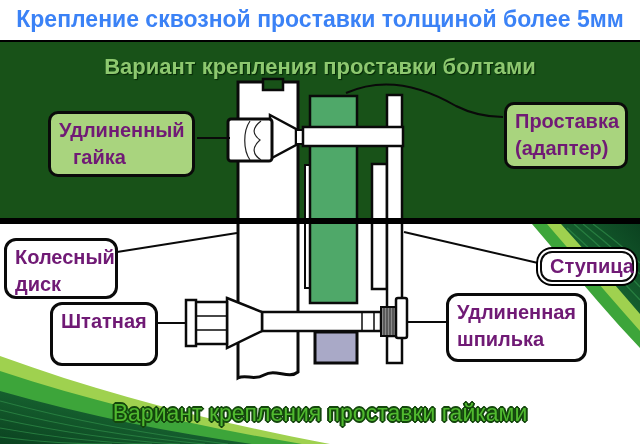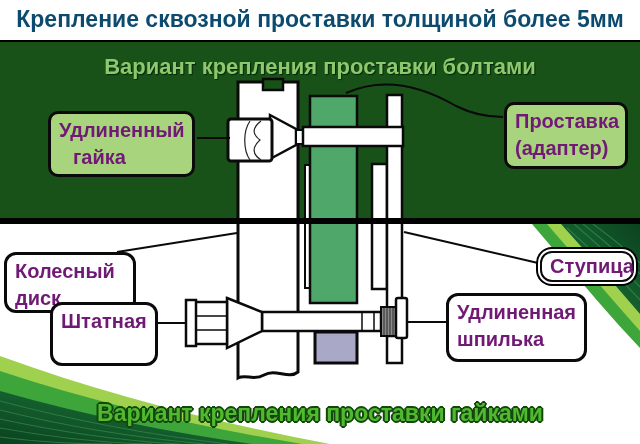--- a/index.html
+++ b/index.html
@@ -2,50 +2,50 @@
 <html><head>
 <meta charset="utf-8">
 <style>
   html,body{margin:0;padding:0;background:#fff;}
   .stage{
     position:relative;width:640px;height:444px;overflow:hidden;background:#fff;
     font-family:"Liberation Sans",sans-serif;
   }
   .main-title{
     position:absolute;left:0;right:0;top:6px;text-align:center;
-    font-size:23px;font-weight:bold;color:#0c4a6e;letter-spacing:0px;z-index:3;
+    font-size:23px;font-weight:bold;color:#3b82f6;letter-spacing:0px;z-index:3;
   }
   .banner-bg{
     position:absolute;left:0;top:40px;width:640px;height:178px;
     background:#185218;border-top:2px solid #000;box-sizing:border-box;z-index:0;
   }
   .banner-title{
     position:absolute;left:0;right:0;top:54px;text-align:center;
     font-size:22px;font-weight:bold;color:#8dc86f;
     text-shadow:1px 1px 1px #062706;z-index:3;
   }
   .bottom-title{
     position:absolute;left:0;right:0;top:400px;text-align:center;
-    font-size:23px;font-weight:bold;color:#50b92f;z-index:3;
+    font-size:23px;font-weight:normal;color:#50b92f;z-index:3;
     text-shadow:-2px 0 0 #14470d,2px 0 0 #14470d,0 -2px 0 #14470d,0 2px 0 #14470d,
                 -1px -1px 0 #14470d,1px -1px 0 #14470d,-1px 1px 0 #14470d,1px 1px 0 #14470d;
   }
   svg.diagram{position:absolute;left:0;top:0;width:640px;height:444px;z-index:1;}
   .label{
     position:absolute;box-sizing:border-box;z-index:2;color:#701a75;
     font-weight:bold;font-size:20px;line-height:27px;
     border:3px solid #0a0a0a;padding:3px 8px;text-align:left;
     font-family:"Liberation Sans",sans-serif;
   }
   .label.green{background:#a9d47e;border-radius:10px;}
   .label.white{background:#ffffff;border-radius:12px;}
   .label .indent{margin-left:14px;}
   .label-bolt{left:48px;top:111px;width:147px;height:66px;}
   .label-spacer{left:504px;top:102px;width:124px;height:67px;}
-  .label-disc{left:4px;top:238px;width:132px;height:61px;margin-top:14px;}
+  .label-disc{left:4px;top:238px;width:114px;height:61px;}
   .label-hub{
     left:540px;top:251px;width:94px;height:31px;
     border-width:2px;border-radius:9px;line-height:23px;padding:2px 8px;
     box-shadow:0 0 0 2px #fff,0 0 0 4px #000;
   }
   .label-nut{left:50px;top:302px;width:108px;height:64px;}
   .label-stud{left:446px;top:293px;width:141px;height:69px;}
 </style>
 </head>
 <body>

